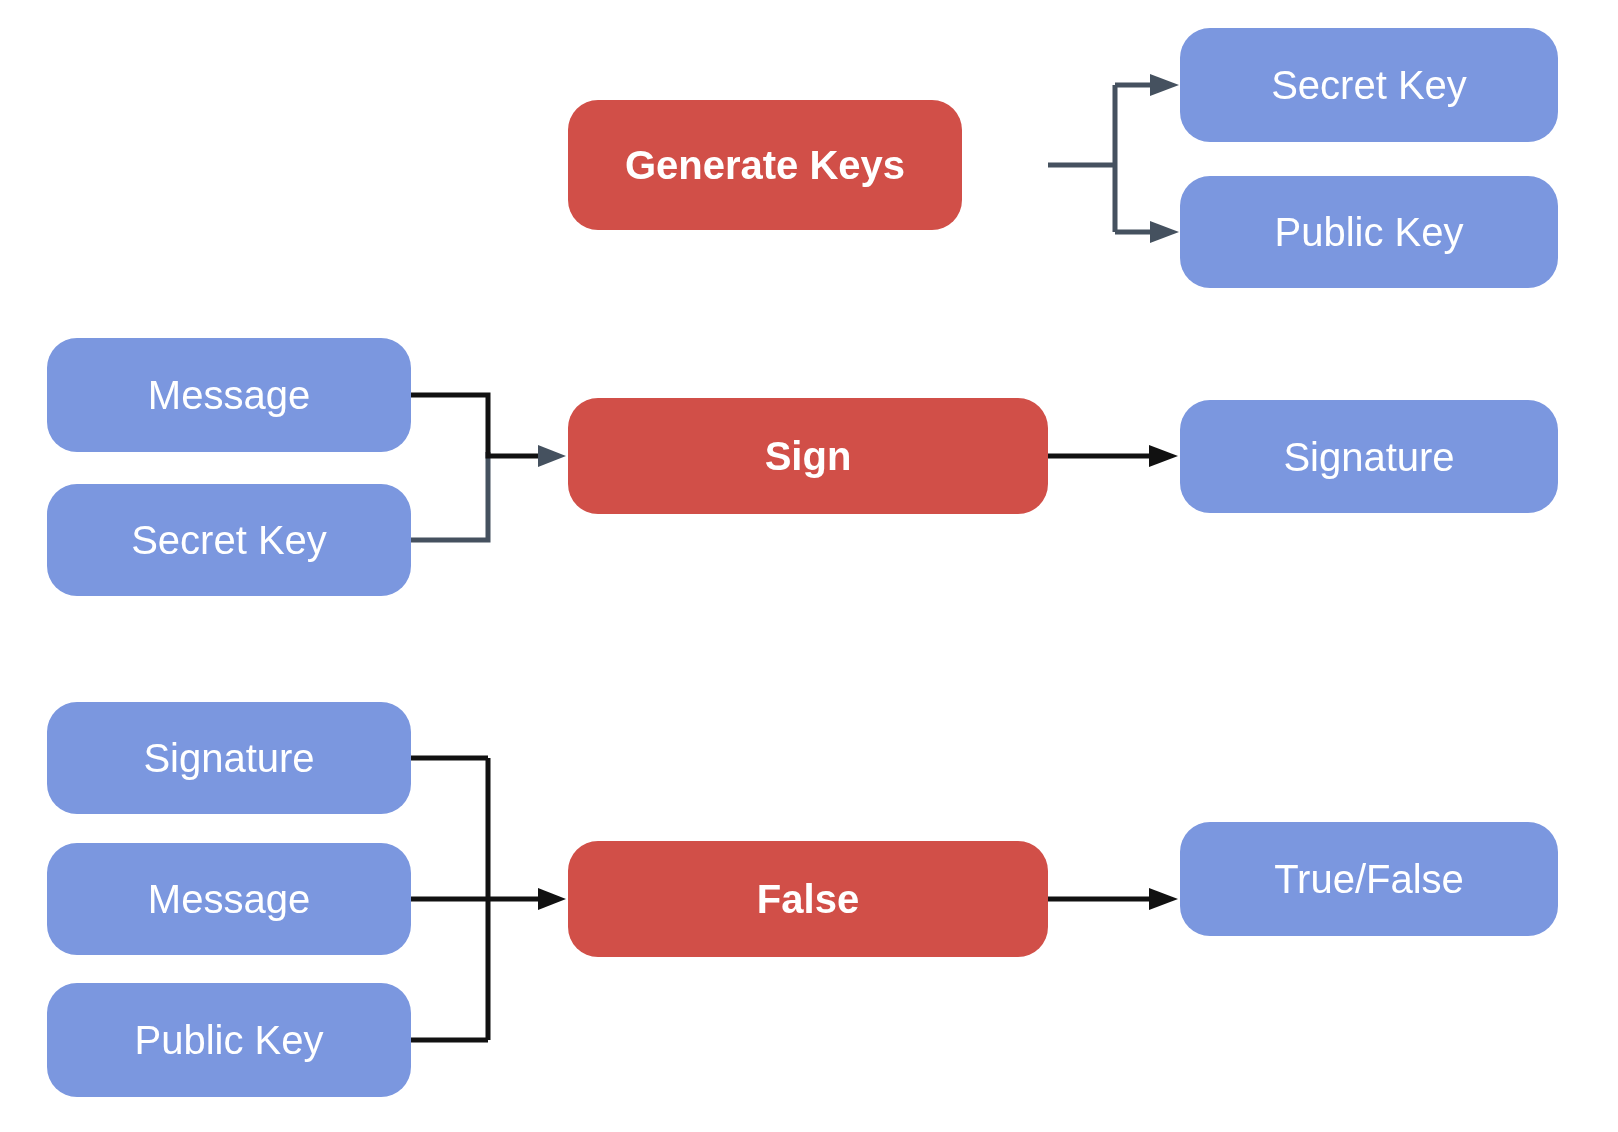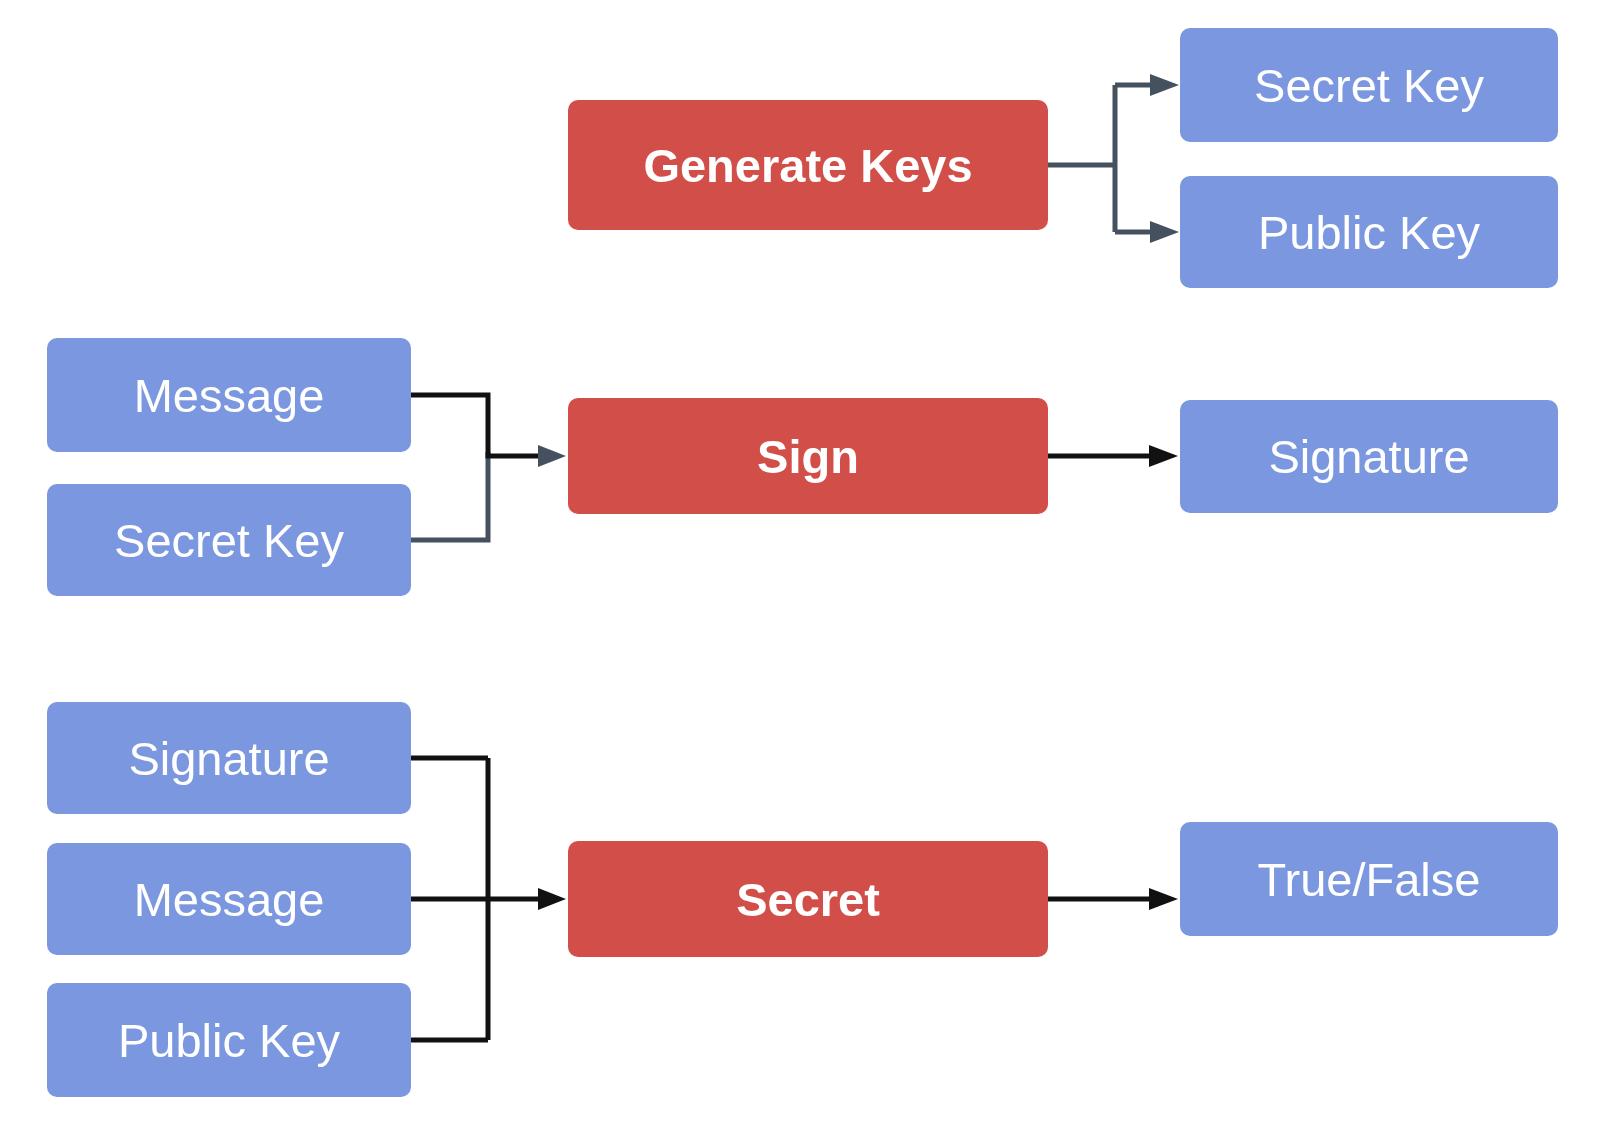--- a/index.html
+++ b/index.html
@@ -28,23 +28,23 @@
   .edge-black { stroke: var(--edge-black); stroke-width: 5; fill: none; }
   .edge-slate { stroke: var(--edge-slate); stroke-width: 5; fill: none; }
   .head-black { fill: var(--edge-black); stroke: none; }
   .head-slate { fill: var(--edge-slate); stroke: none; }
   .node {
     position: absolute;
     display: flex;
     align-items: center;
     justify-content: center;
     color: var(--label-text);
-    font-size: 47px;
+    font-size: 40px;
     line-height: 1;
-    border-radius: 10px;
+    border-radius: 30px;
     text-align: left;
     white-space: nowrap;
   }
   .node.process { background: var(--process-fill); font-weight: bold; }
   .node.io { background: var(--io-fill); font-weight: normal; }
 </style>
 </head>
 <body>
 
 <div class="canvas">
@@ -63,21 +63,21 @@
     <path class="edge-black" d="M1048 456 H1150"></path>
     <polygon class="head-black" points="1178,456 1149,445 1149,467"></polygon>
 
     <path class="edge-black" d="M411 758 H488 M411 1040 H488 M488 758 V1040 M411 899 H540"></path>
     <polygon class="head-black" points="566,899 538,888 538,910"></polygon>
 
     <path class="edge-black" d="M1048 899 H1150"></path>
     <polygon class="head-black" points="1178,899 1149,888 1149,910"></polygon>
   </svg>
 
-  <div class="node process" style="left:568px; top:100px; width:480px; height:130px;">
+  <div class="node process" style="left:568px; top:100px; width:394px; height:130px;">
     <span>Generate Keys</span>
   </div>
   <div class="node io" style="left:1180px; top:28px; width:378px; height:114px;">
     <span>Secret Key</span>
   </div>
   <div class="node io" style="left:1180px; top:176px; width:378px; height:112px;">
     <span>Public Key</span>
   </div>
 
   <div class="node io" style="left:47px; top:338px; width:364px; height:114px;">
@@ -96,19 +96,19 @@
   <div class="node io" style="left:47px; top:702px; width:364px; height:112px;">
     <span>Signature</span>
   </div>
   <div class="node io" style="left:47px; top:843px; width:364px; height:112px;">
     <span>Message</span>
   </div>
   <div class="node io" style="left:47px; top:983px; width:364px; height:114px;">
     <span>Public Key</span>
   </div>
   <div class="node process" style="left:568px; top:841px; width:480px; height:116px;">
-    <span>Secret</span>
+    <span>False</span>
   </div>
   <div class="node io" style="left:1180px; top:822px; width:378px; height:114px;">
     <span>True/False</span>
   </div>
 
 </div>
 
 </body></html>

